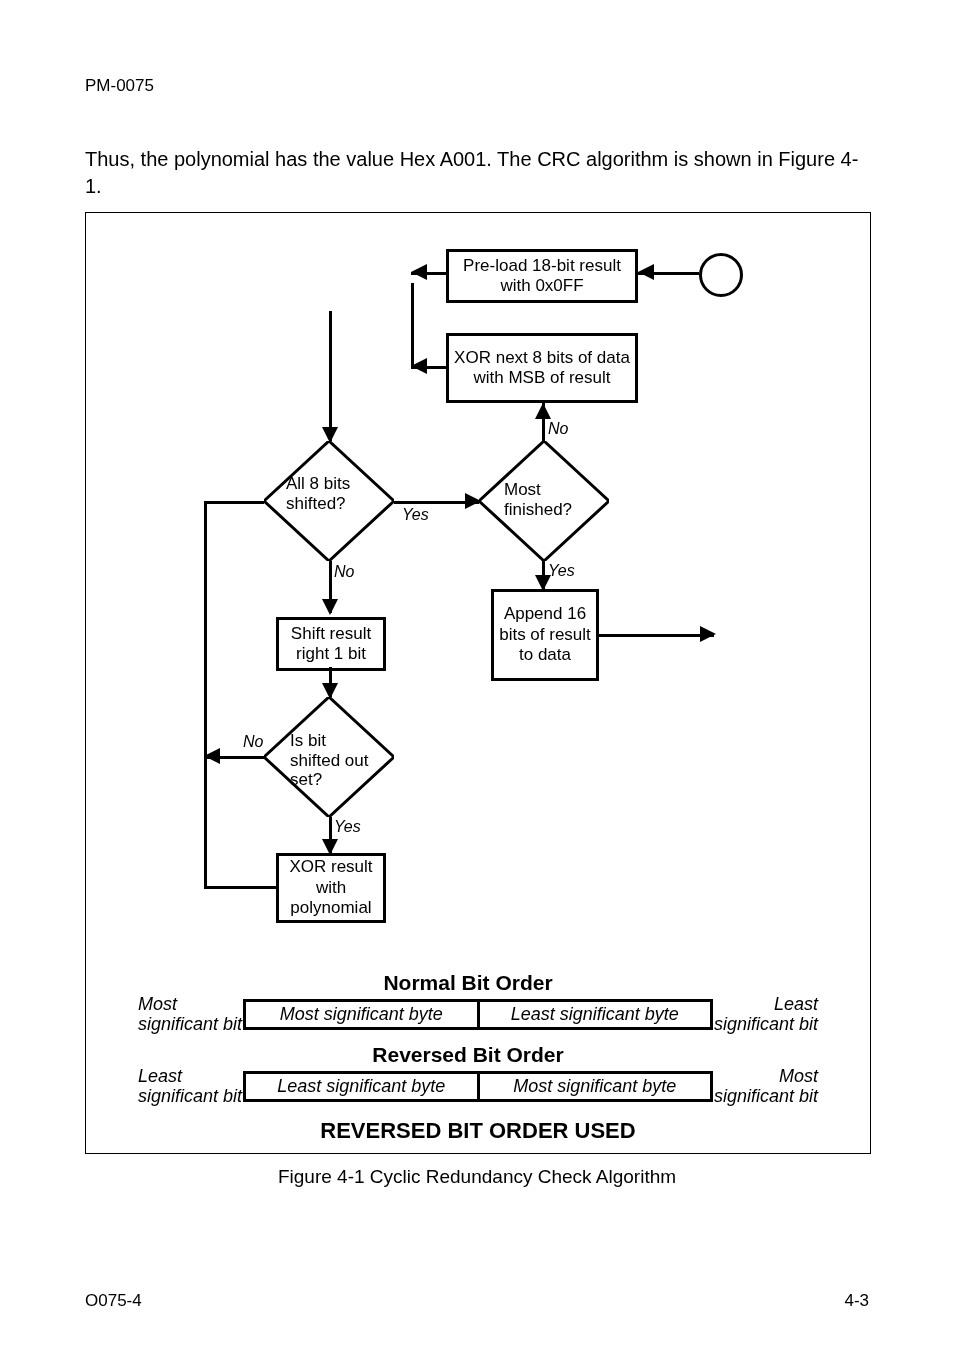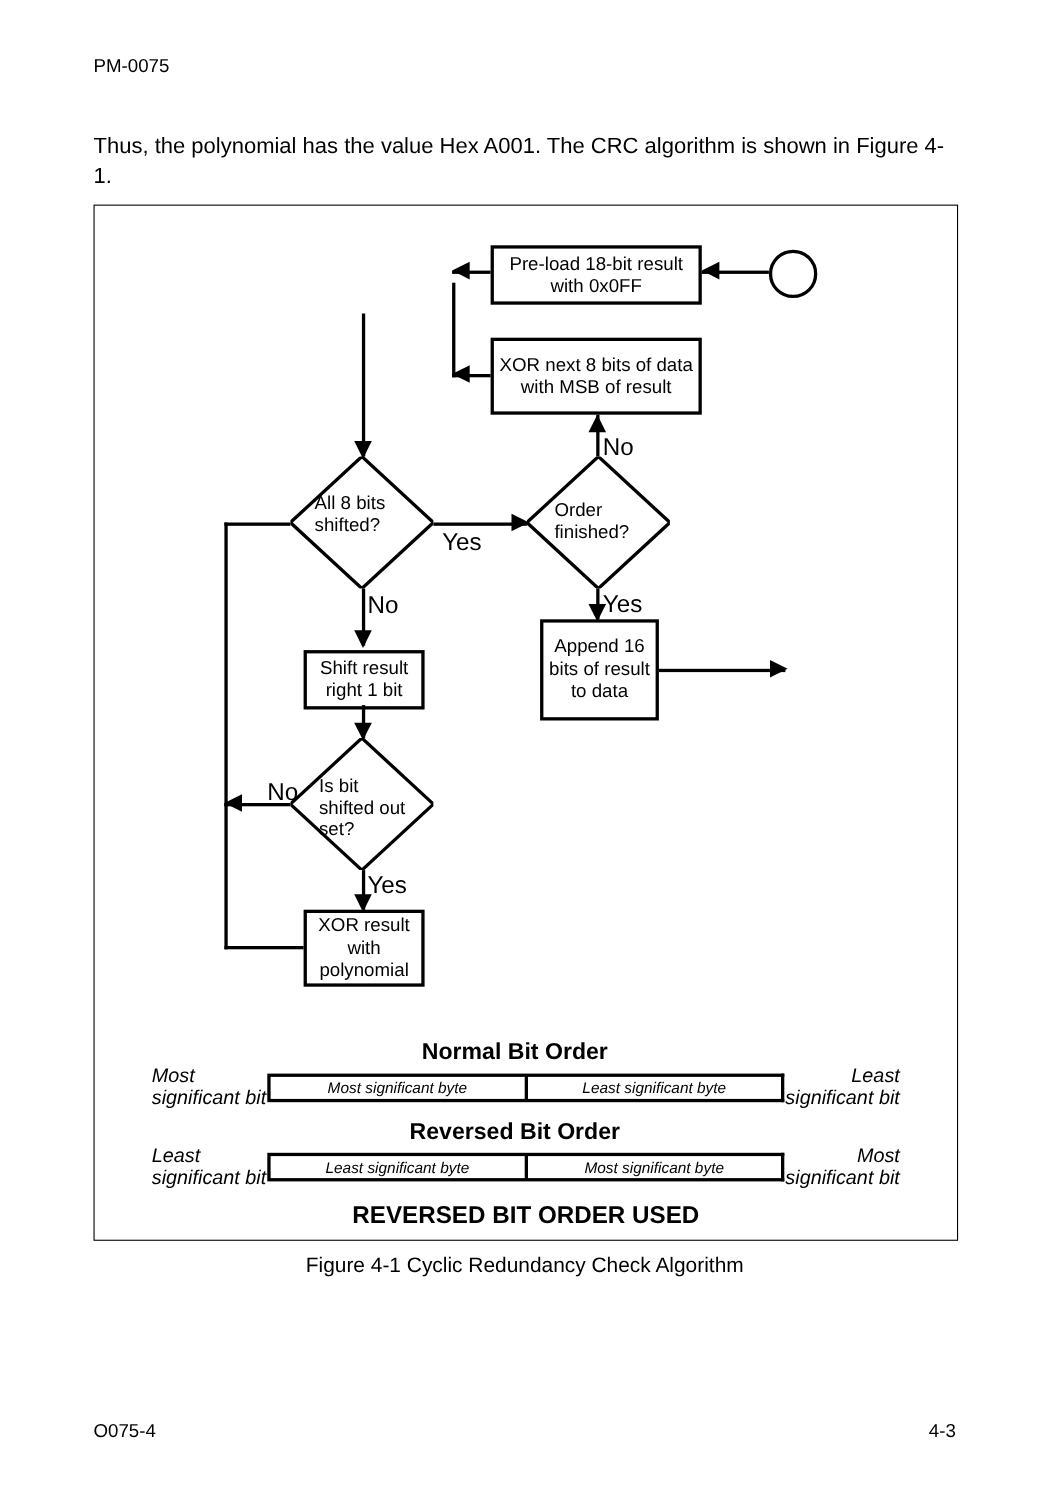--- a/index.html
+++ b/index.html
@@ -1,41 +1,41 @@
 <!DOCTYPE html>
 <html><head>
 <meta charset="utf-8">
 <style>
 html,body{margin:0;padding:0;background:#fff;font-family:Arial,Helvetica,sans-serif;color:#000}
-.page{width:954px;height:1351px;position:relative;padding:50px 85px 0 85px;box-sizing:border-box}
+.page{width:954px;height:1351px;position:relative;padding:76px 85px 0 85px;box-sizing:border-box}
 .hdr{font-size:17px;margin-bottom:50px}
 .indent{margin:0 50px 30px 50px;font-size:20px;line-height:1.35}
 .para{font-size:20px;line-height:1.35;margin-bottom:12px}
 .figframe{border:1px solid #000;width:100%;height:940px;position:relative;margin-top:4px}
 .caption{text-align:center;font-size:19px;margin-top:12px}
 .ftr{position:absolute;bottom:40px;left:85px;right:85px;font-size:17px}
 .ftr-left{float:left}
 .ftr-right{float:right}
 
 .box{position:absolute;border:3px solid #000;background:#fff;display:flex;align-items:center;justify-content:center;text-align:center;font-size:17px;line-height:1.2;padding:4px;box-sizing:border-box}
 .dlabel{position:absolute;font-size:17px;text-align:left;line-height:1.15}
-.elabel{position:absolute;font-size:22px}
+.elabel{position:absolute;font-style:italic;font-size:16px}
 .circle{position:absolute;width:38px;height:38px;border:3px solid #000;border-radius:50%;background:#fff}
 .line{position:absolute;background:#000}
 .arrow{position:absolute;width:0;height:0}
 .ar-l{border-top:8px solid transparent;border-bottom:8px solid transparent;border-right:16px solid #000}
 .ar-r{border-top:8px solid transparent;border-bottom:8px solid transparent;border-left:16px solid #000}
 .ar-d{border-left:8px solid transparent;border-right:8px solid transparent;border-top:16px solid #000}
 .ar-u{border-left:8px solid transparent;border-right:8px solid transparent;border-bottom:16px solid #000}
 
 .bitrow{position:absolute;left:52px;right:52px}
 .bittitle{font-weight:bold;font-size:21px;text-align:center;margin-left:115px;width:430px}
 .bitline{display:flex;align-items:center}
 .bitlbl{font-style:italic;font-size:18px;line-height:1.1;width:105px}
-.bitbox{border:3px solid #000;font-style:italic;font-size:14px;text-align:center;flex:1;padding:2px 0}
+.bitbox{border:3px solid #000;font-style:italic;font-size:18px;text-align:center;flex:1;padding:2px 0}
 .bitbox + .bitbox{border-left:none}
 .revused{position:absolute;left:0;right:0;text-align:center;font-weight:bold;font-size:22px}
 </style>
 </head>
 <body>
 
 <div class="page">
   <div class="hdr">PM-0075</div>
   <div class="para">Thus, the polynomial has the value Hex A001. The CRC algorithm is shown in Figure 4-1.</div>
 
@@ -49,21 +49,21 @@
     <div class="box" style="left:360px;top:120px;width:192px;height:70px">XOR next 8 bits of data with MSB of result</div>
 
     <svg style="position:absolute;left:178px;top:228px" width="130" height="120">
         <polygon points="65,0 130,60 65,120 0,60" fill="#fff" stroke="#000" stroke-width="3"></polygon>
       </svg>
     <div class="dlabel" style="left:200px;top:261px;width:86px">All 8 bits shifted?</div>
 
     <svg style="position:absolute;left:393px;top:228px" width="130" height="120">
         <polygon points="65,0 130,60 65,120 0,60" fill="#fff" stroke="#000" stroke-width="3"></polygon>
       </svg>
-    <div class="dlabel" style="left:418px;top:267px;width:80px">Order finished?</div>
+    <div class="dlabel" style="left:418px;top:267px;width:80px">Most finished?</div>
 
     <div class="box" style="left:190px;top:404px;width:110px;height:54px">Shift result right 1 bit</div>
 
     <div class="box" style="left:405px;top:376px;width:108px;height:92px">Append 16 bits of result to data</div>
 
     <svg style="position:absolute;left:178px;top:484px" width="130" height="120">
         <polygon points="65,0 130,60 65,120 0,60" fill="#fff" stroke="#000" stroke-width="3"></polygon>
       </svg>
     <div class="dlabel" style="left:204px;top:518px;width:80px">Is bit shifted out set?</div>
 

